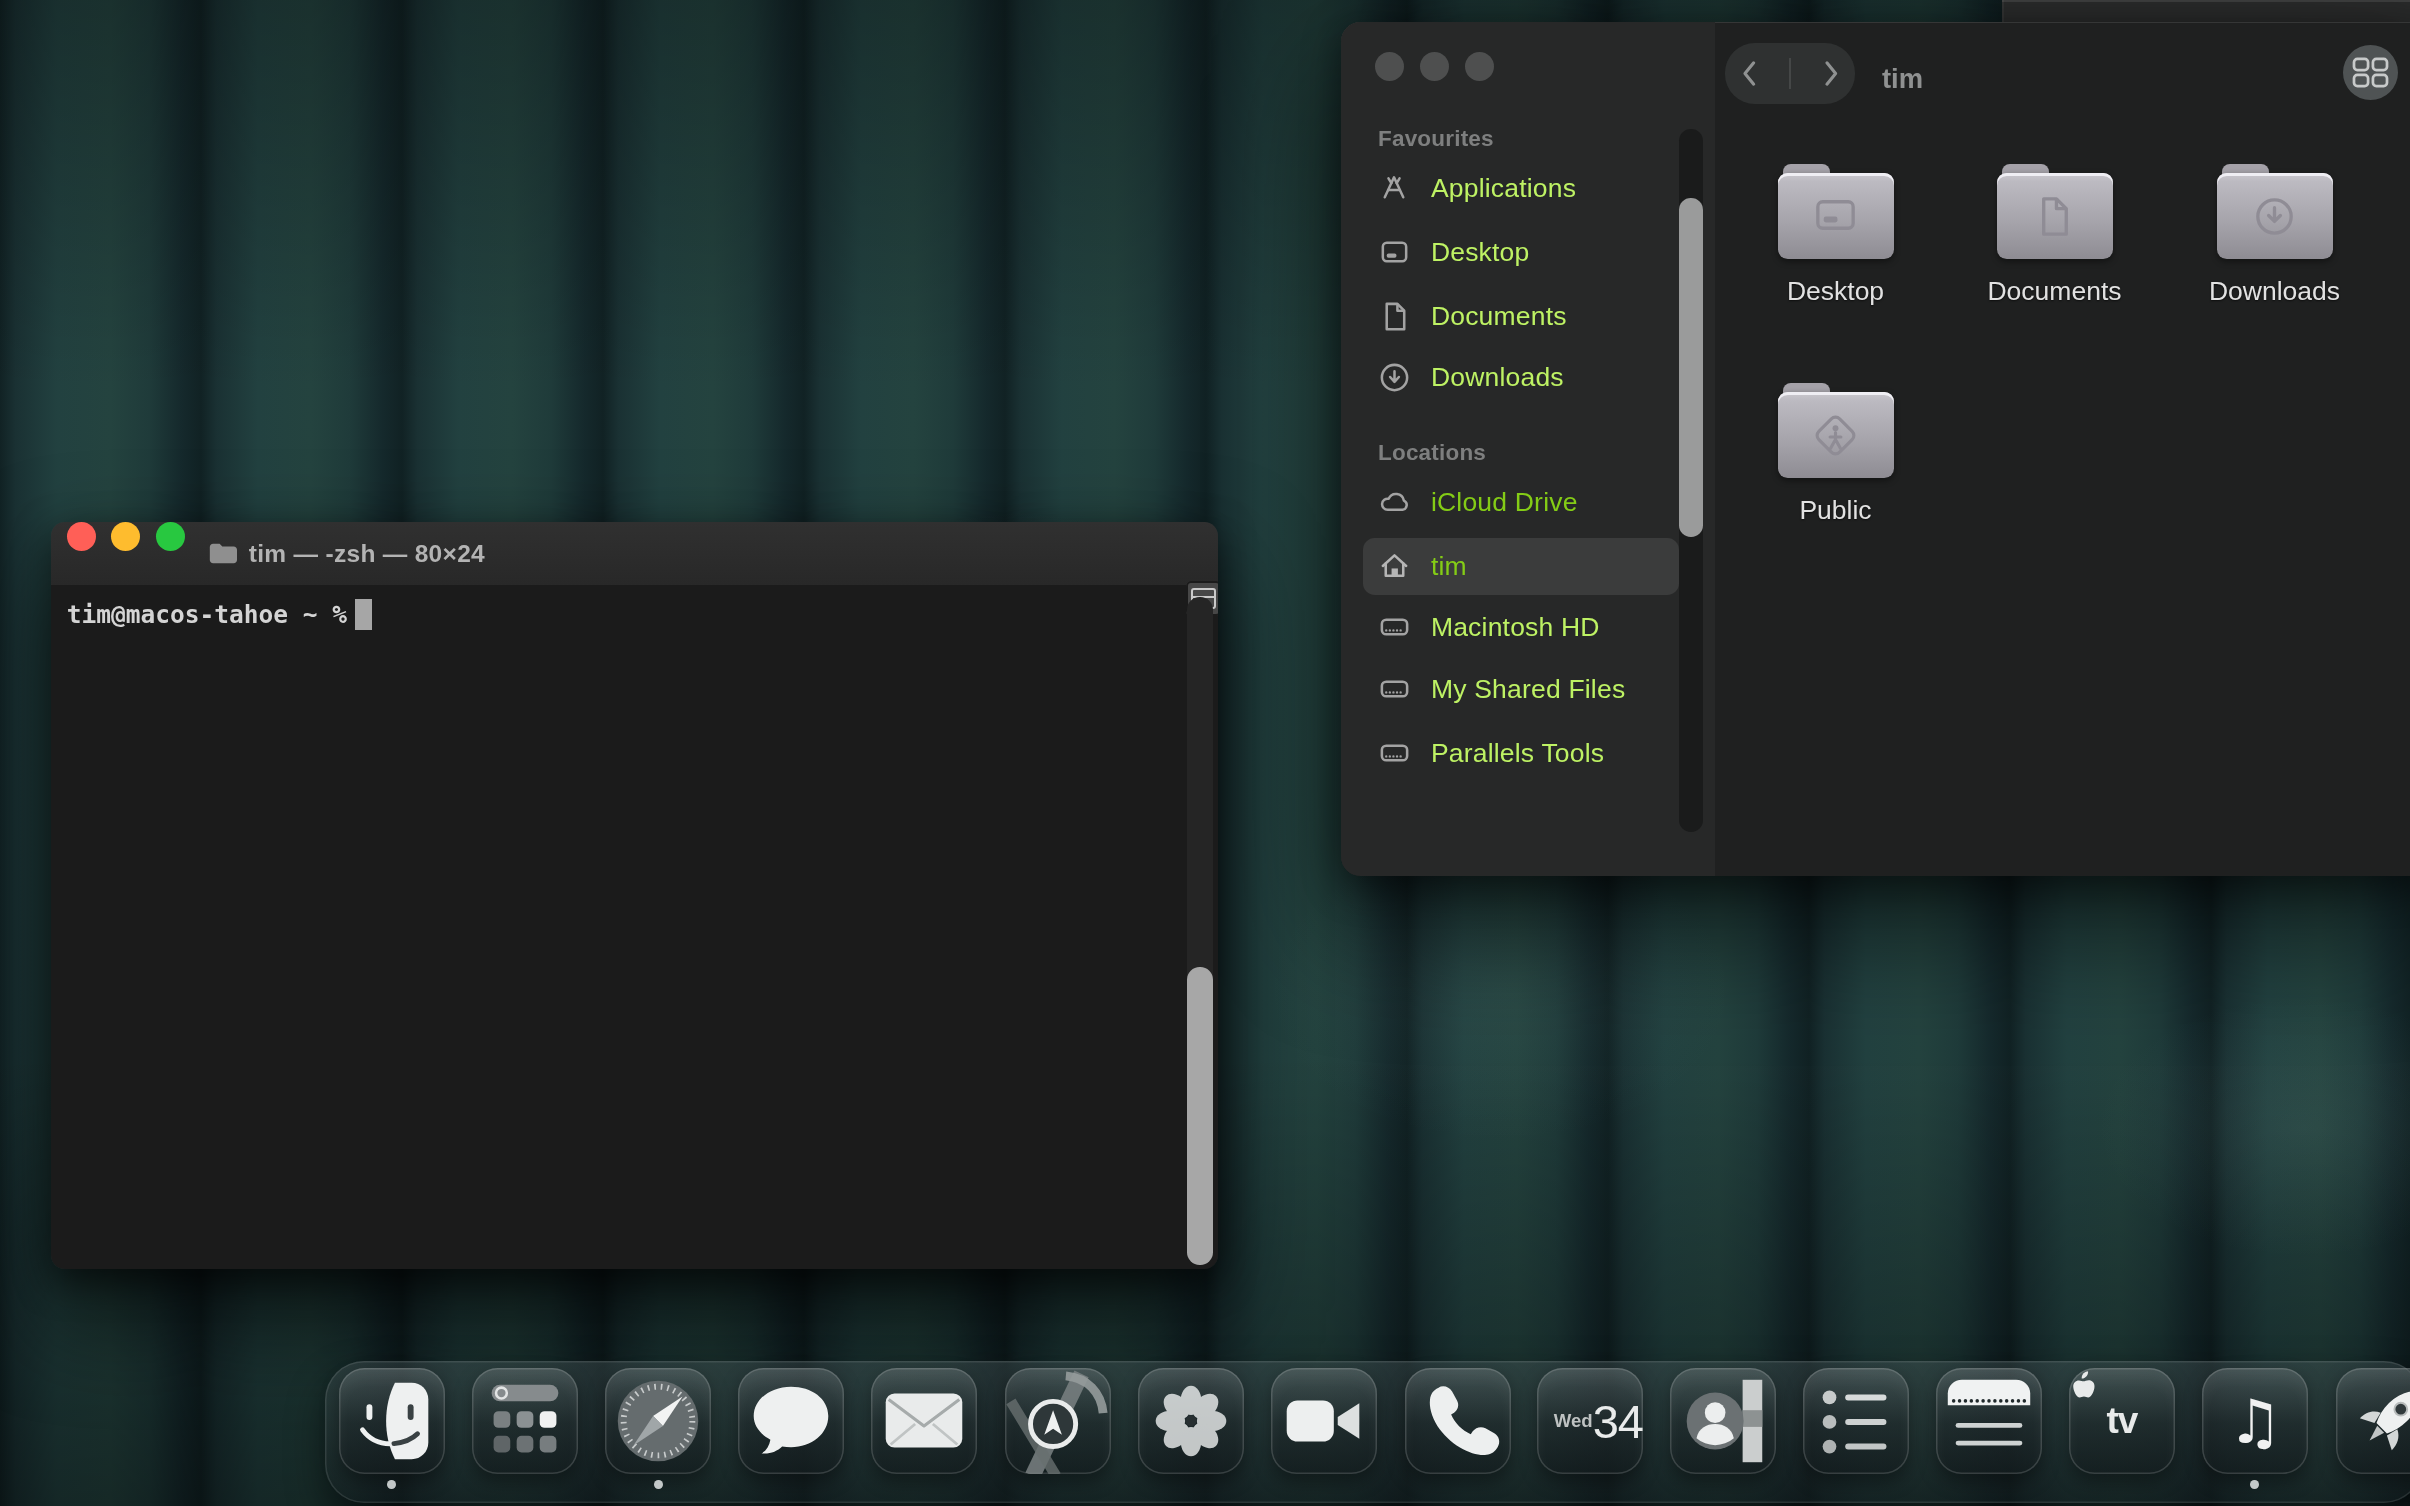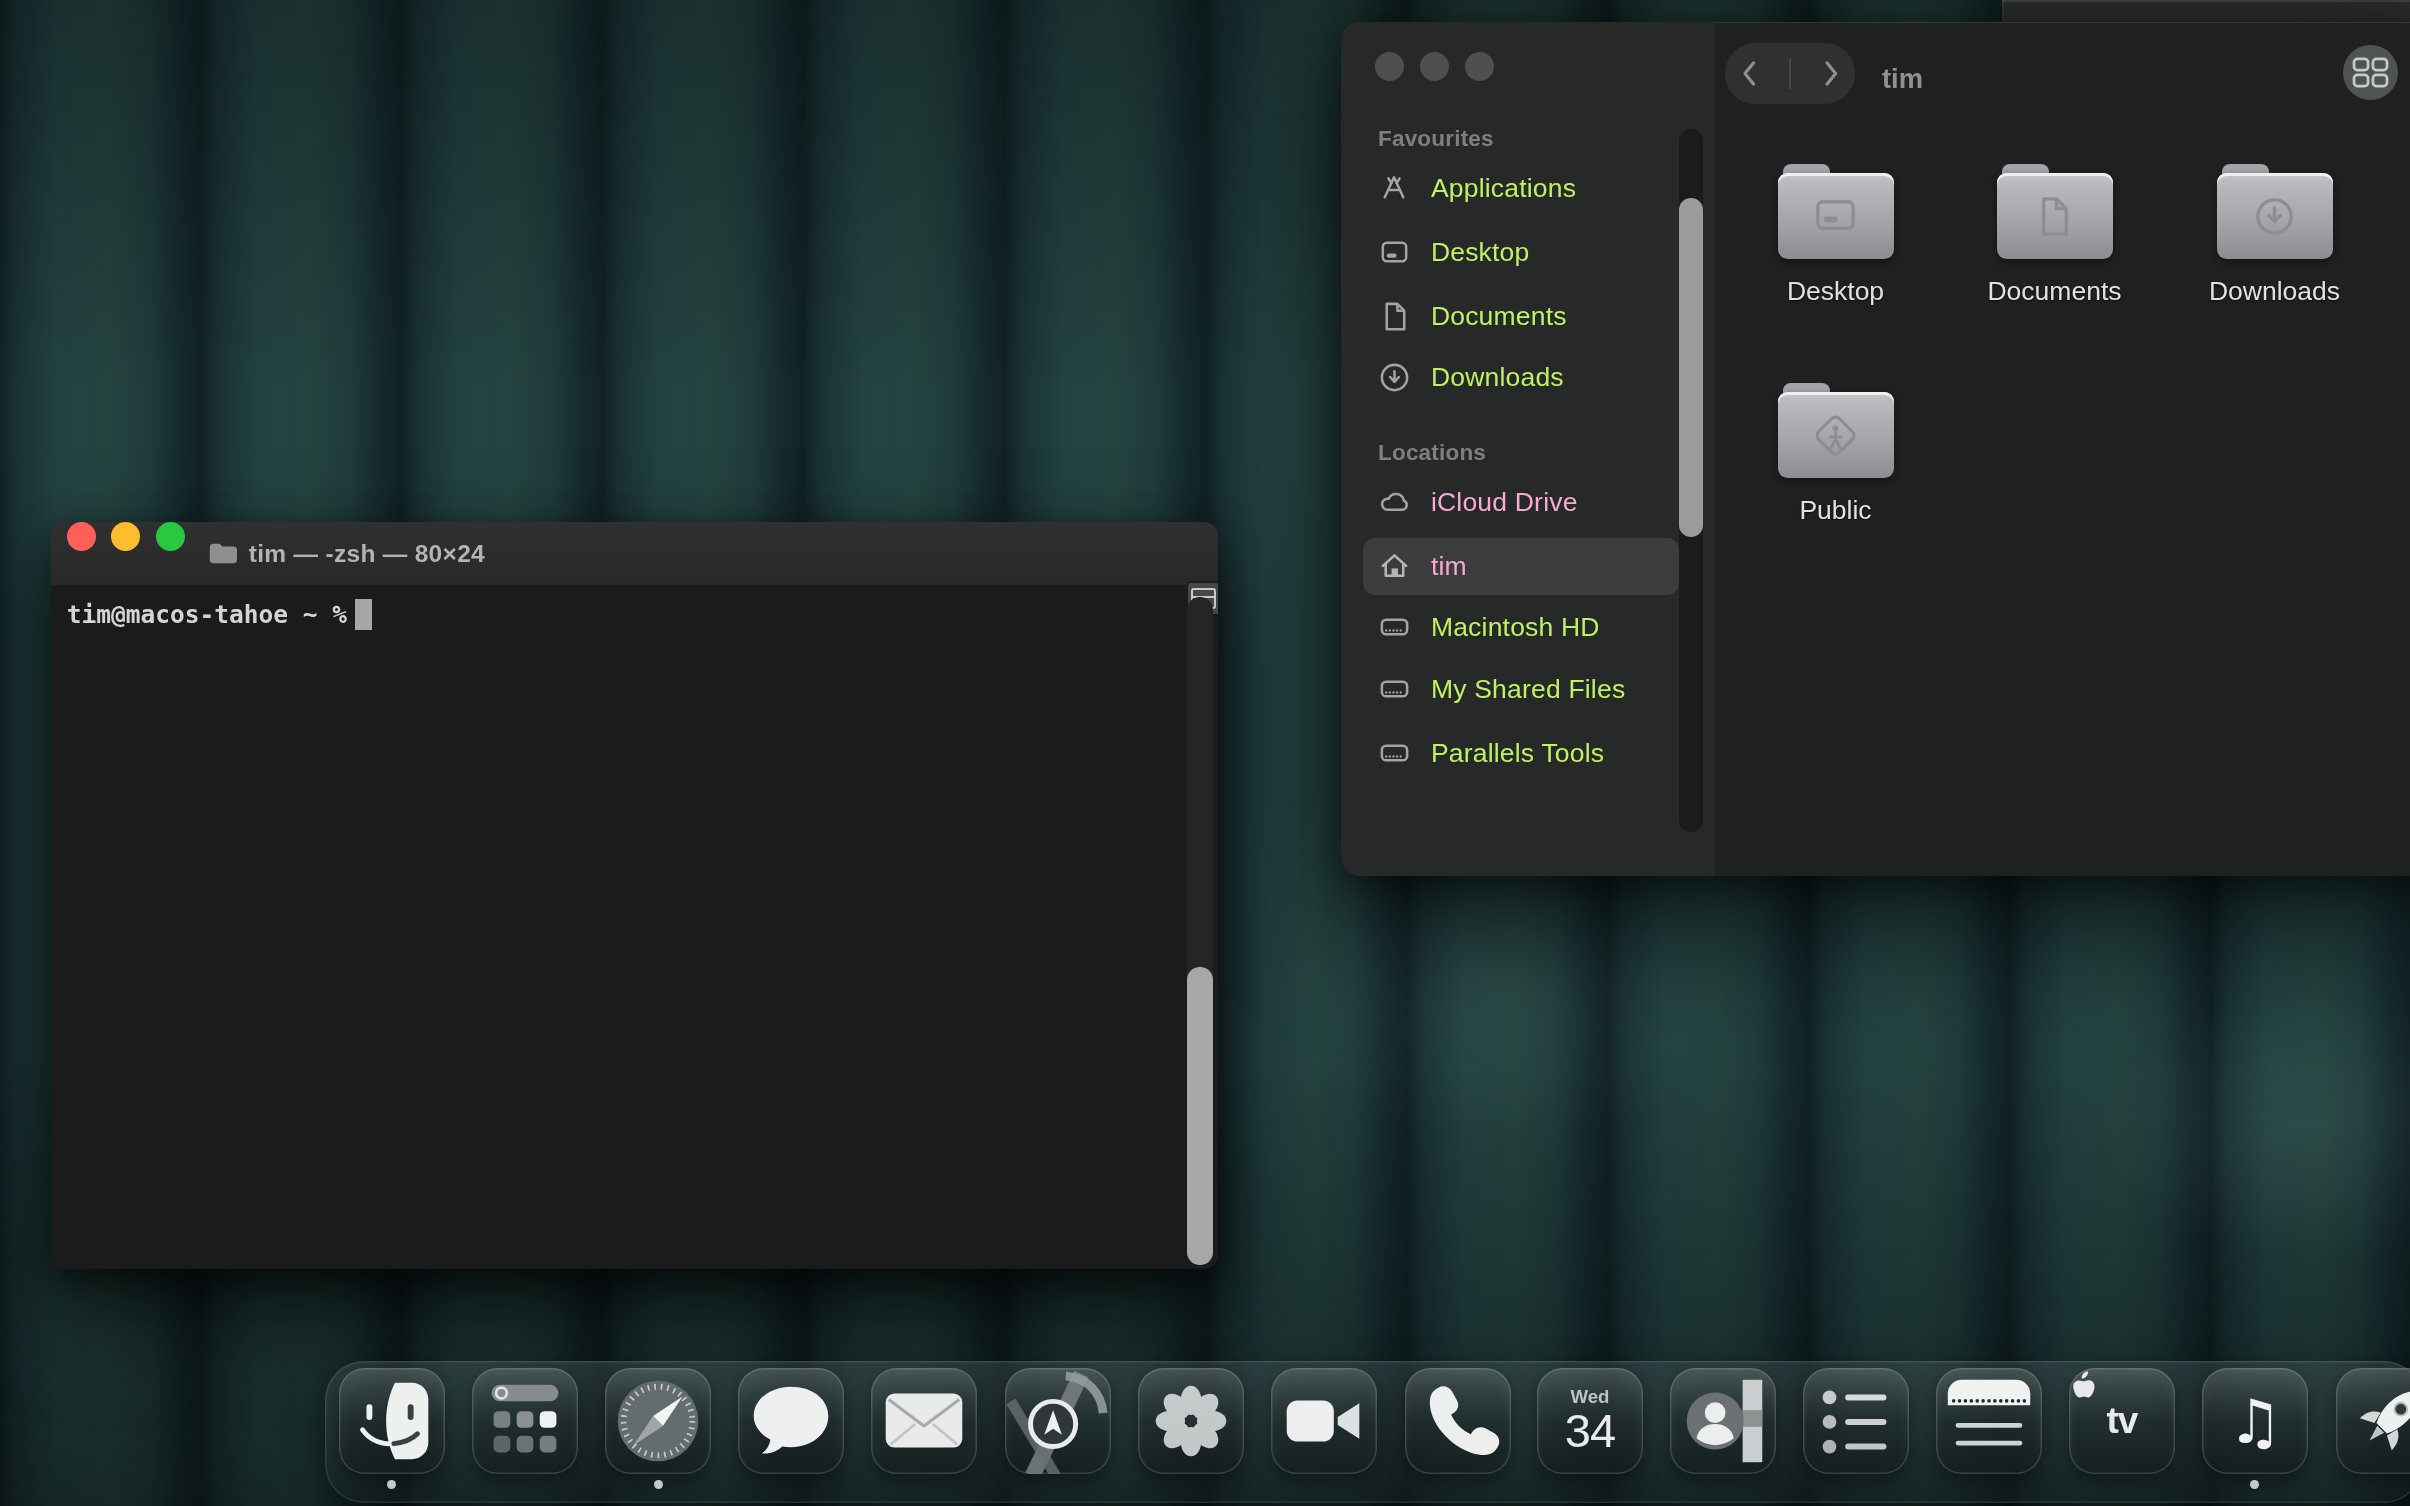--- a/index.html
+++ b/index.html
@@ -28,21 +28,21 @@
     background:#1f2020;
     box-shadow:0 49px 118px rgba(0,0,0,.6),0 9.8px 39px rgba(0,0,0,.45),inset 0 1px 0 rgba(255,255,255,.10),inset 1px 0 0 rgba(255,255,255,.05)}
   .sidebar{left:0;top:0;width:374px;height:854px;background:#272828}
   .traffic{width:29px;height:29px;border-radius:50%}
   .traffic.grey{background:#4e4f4f}
   .side-head{left:37px;font-size:22.5px;font-weight:700;color:#7e7f7f;letter-spacing:0.2px}
   .side-row{left:21.6px;width:316px;height:57px;border-radius:11.8px;display:flex;align-items:center;gap:18.6px;padding-left:14.7px;box-sizing:border-box;color:#a6a7a7}
   .side-row.sel{background:#3b3c3c}
   .side-row svg{flex:0 0 35px}
   .side-label{font-size:26.5px;color:#bef264;letter-spacing:0.2px;white-space:nowrap}
-  .side-row.bright .side-label{color:#f9a8d4}
+  .side-row.bright .side-label{color:#84cc16}
   .side-scroll-track{left:338px;top:107px;width:23.5px;height:703px;border-radius:11.8px;background:#1a1b1b}
   .side-scroll-thumb{left:338px;top:176px;width:23.5px;height:339px;border-radius:11.8px;background:#9a9b9b}
 
   .navcap{left:384px;top:21.6px;width:130px;height:61px;border-radius:30px;background:#2f3131;display:flex;align-items:center;justify-content:space-around}
   .navcap .div{width:2px;height:31px;background:#454747}
   .fn-title{left:541px;top:41px;width:118px;font-size:27.4px;font-weight:700;color:#8f9191}
   .gridbtn{left:1002px;top:23.5px;width:55px;height:55px;border-radius:50%;background:#4f5354;display:flex;align-items:center;justify-content:center}
 
   .file{width:167px;text-align:center}
   .folder{position:relative;width:116px;height:98px;margin:0 auto}
@@ -73,21 +73,21 @@
 
   
   .dock{left:325px;top:1361px;width:2098px;height:142px;border-radius:39px;
     background:linear-gradient(180deg,rgba(72,88,90,.40),rgba(20,30,32,.48));
     box-shadow:inset 0 0 0 1.5px rgba(255,255,255,.10), 0 17.6px 39px rgba(0,0,0,.45)}
   .dk{position:absolute;top:1368px;width:106px;height:106px;border-radius:25.5px;overflow:hidden;
     background:linear-gradient(180deg,rgba(98,110,112,.40),rgba(30,40,42,.58) 52%,rgba(18,26,28,.66));
     box-shadow:inset 0 0 0 1.5px rgba(255,255,255,.15), inset 0 9.8px 15.7px rgba(255,255,255,.05), 0 7.8px 17.6px rgba(0,0,0,.35)}
   .dk svg{position:absolute;left:0;top:0}
   .dock-dot{position:absolute;top:1480px;width:8.8px;height:8.8px;border-radius:50%;background:#d6dada;opacity:.9}
-  .cal-face{position:absolute;inset:0;display:flex;flex-direction:column;align-items:center;justify-content:center;gap:0}
+  .cal-face{position:absolute;inset:0;display:flex;flex-direction:row;align-items:center;justify-content:flex-end;gap:0}
   .cal-wd{font-size:18.6px;font-weight:700;color:#bec2c2;line-height:1}
   .cal-day{font-size:47px;font-weight:400;color:#e9ebeb;line-height:1;letter-spacing:-1px}
   .tvwrap{position:absolute;inset:0;display:flex;align-items:center;justify-content:center;gap:2px}
   .tv-txt{font-size:37px;font-weight:700;color:#e8eaea;letter-spacing:-1px}
   .music-note{position:absolute;inset:0;display:flex;align-items:center;justify-content:center;font-size:61px;color:#f0f1f1;font-family:"DejaVu Sans",sans-serif}
 </style>
 </head>
 <body>
 
 <div class="abs bg-strip"></div>

